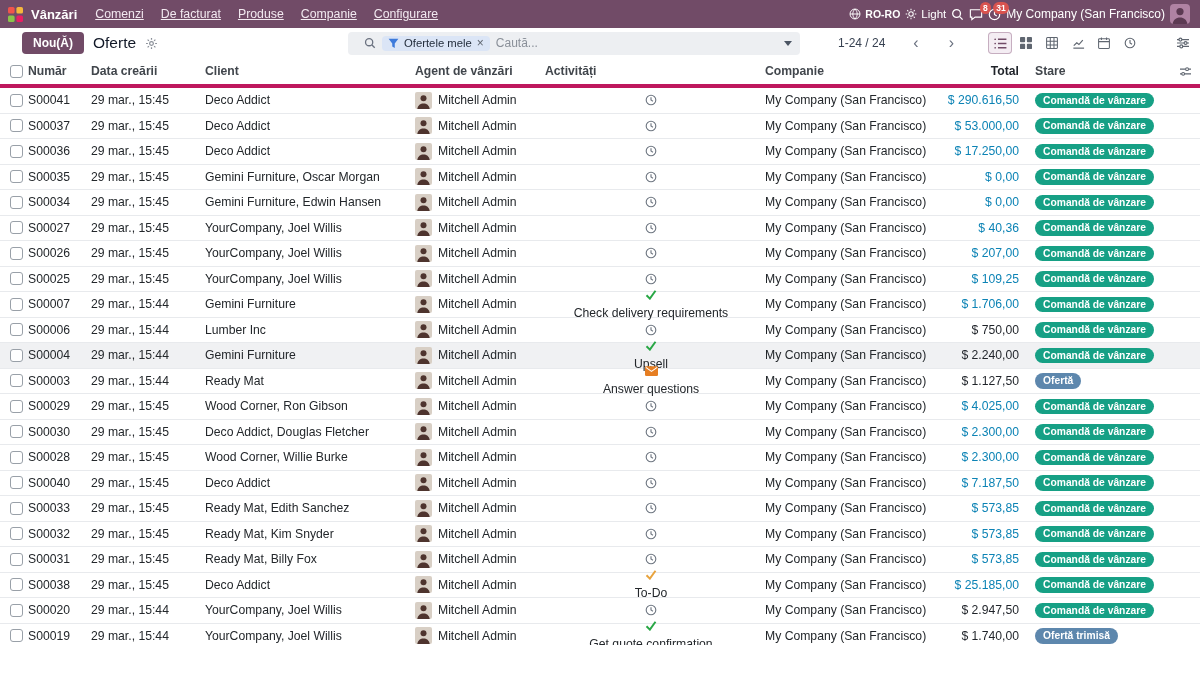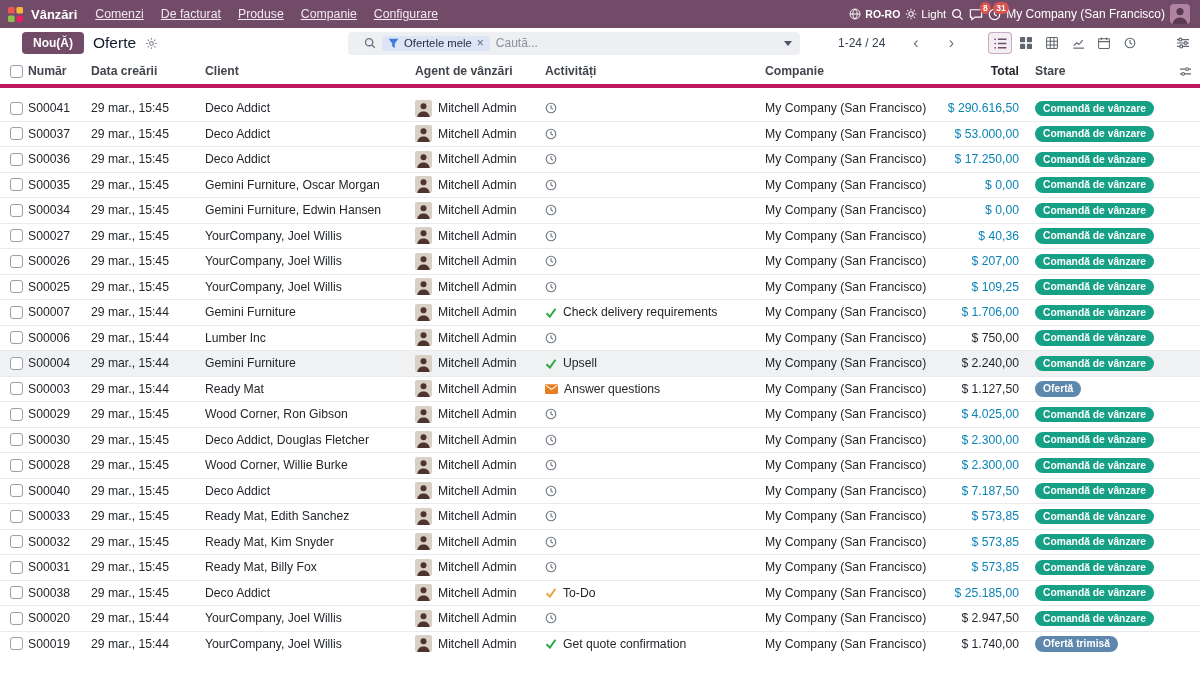--- a/index.html
+++ b/index.html
@@ -53,29 +53,29 @@
   .switcher{ display:flex; gap:2px; margin-left:8px;}
   .sw-btn{ width:24px; height:22px; display:flex; align-items:center; justify-content:center;
            border-radius:4px; color:#5f6670; cursor:pointer; background:none; border:none;}
   .sw-btn.active{ color:var(--brand); background:#f4edf3; box-shadow:inset 0 0 0 1px #c6aec0;}
   .panel-toggle{ margin-left:12px; color:#5f6670; display:flex; cursor:pointer;}
 
   
   .grid{ display:grid; grid-template-columns:28px 63px 114px 210px 130px 220px 170px 92px minmax(0,1fr);}
   .thead{ height:30px; align-items:center; border-bottom:4px solid #be185d; font-size:12.2px;
           font-weight:700; color:#41464c; position:relative; background:#fff;}
-  .tbody{ height:557px; overflow:hidden;margin-top:8px;}
+  .tbody{ height:557px; overflow:hidden;}
   .trow{ height:25.5px; align-items:center; border-bottom:1px solid #e8eaed; font-size:12.2px; cursor:pointer;}
   .trow.hl{ background:#f0f1f3;}
   .cell{ white-space:nowrap; overflow:hidden; text-overflow:ellipsis; padding-right:8px;}
   .c-check{ display:flex; padding-right:0;}
   .cb{ width:13px; height:13px; border:1px solid #99a0a8; border-radius:3px; background:#fff; margin-left:10px;}
   .agent{ display:flex; align-items:center; gap:6px;}
   .av{ display:flex; flex:0 0 auto;}
-  .act{ display:flex; align-items:center; gap:6px;}
+  .act{ display:flex; align-items:center; gap:6px;flex-direction:column;}
   .act-ic{ display:flex; flex:0 0 auto;}
   .total{ text-align:right; font-size:12.2px; color:#1f2329;}
   .total.blue{ color:var(--total-blue);}
   .state{ padding-left:8px;}
   .badge-state{ display:inline-block; font-size:10.3px; font-weight:600; color:#fff;
                 padding:2px 8px 2.5px; border-radius:9px; white-space:nowrap;}
   .badge-state.success{ background:var(--success);}
   .badge-state.info{ background:var(--info);text-align:center;}
   .col-opt{ position:absolute; right:8px; top:8px; color:#5f6670; display:flex; cursor:pointer;}
 </style>

